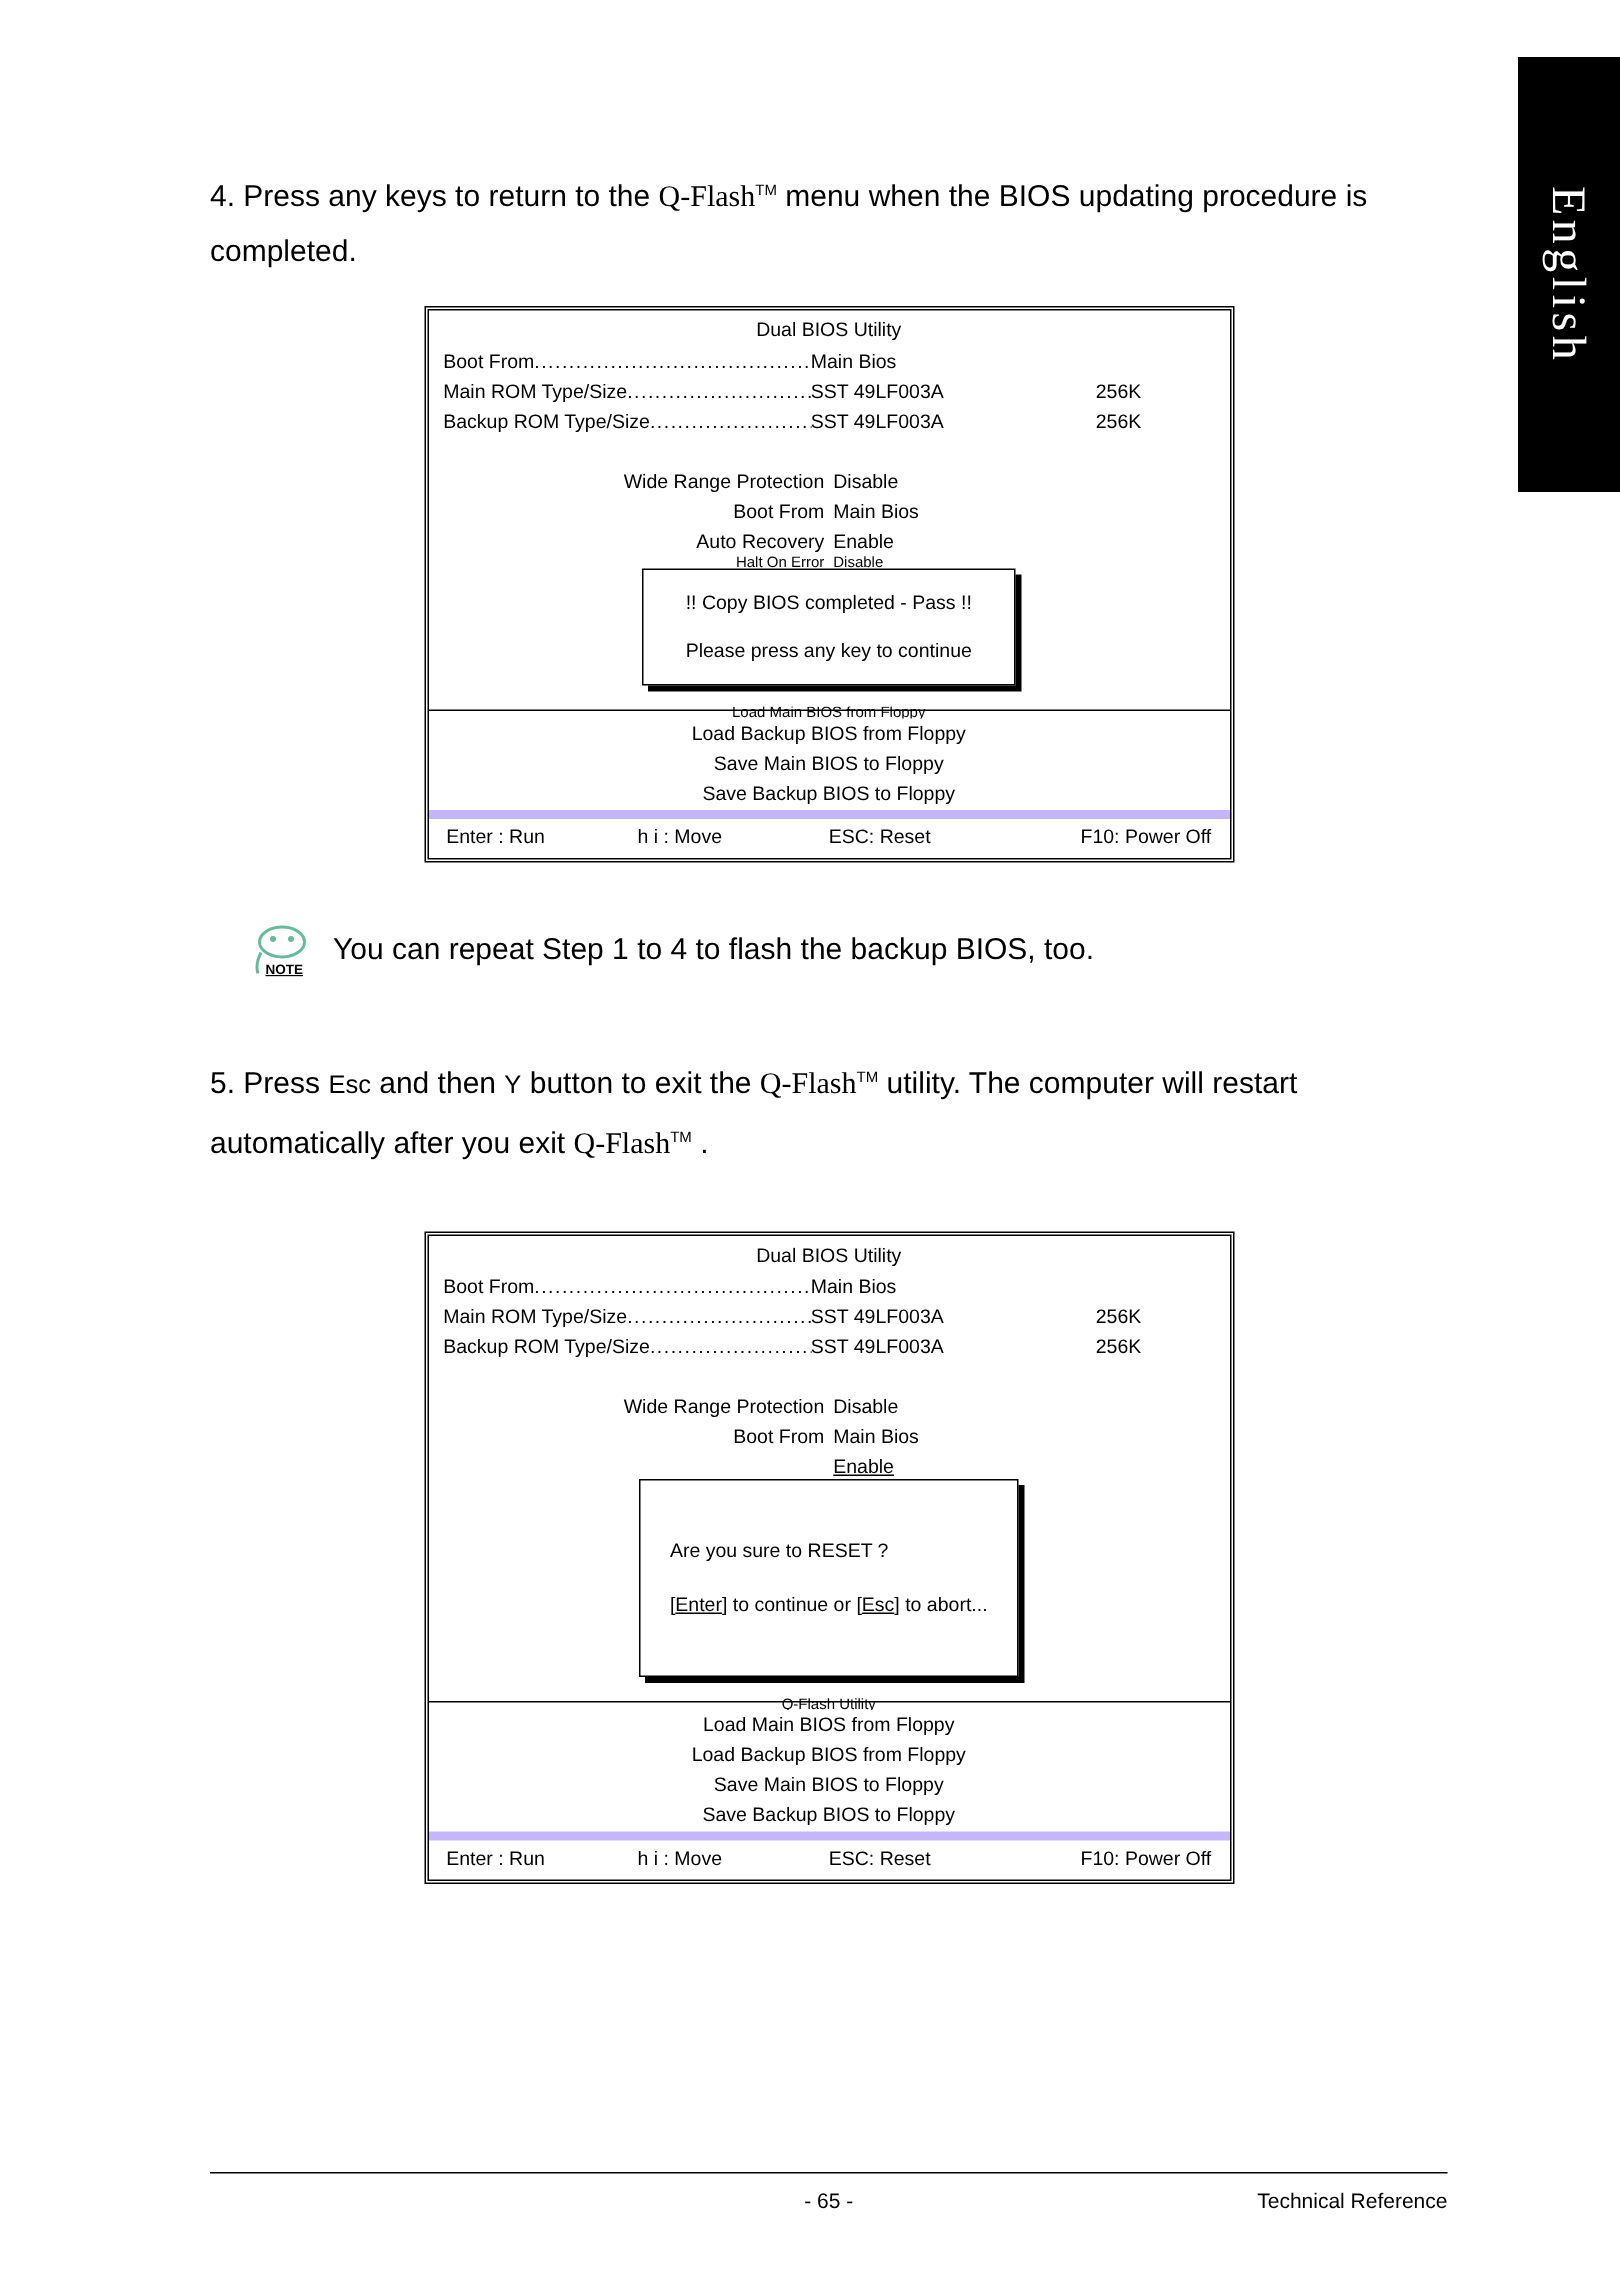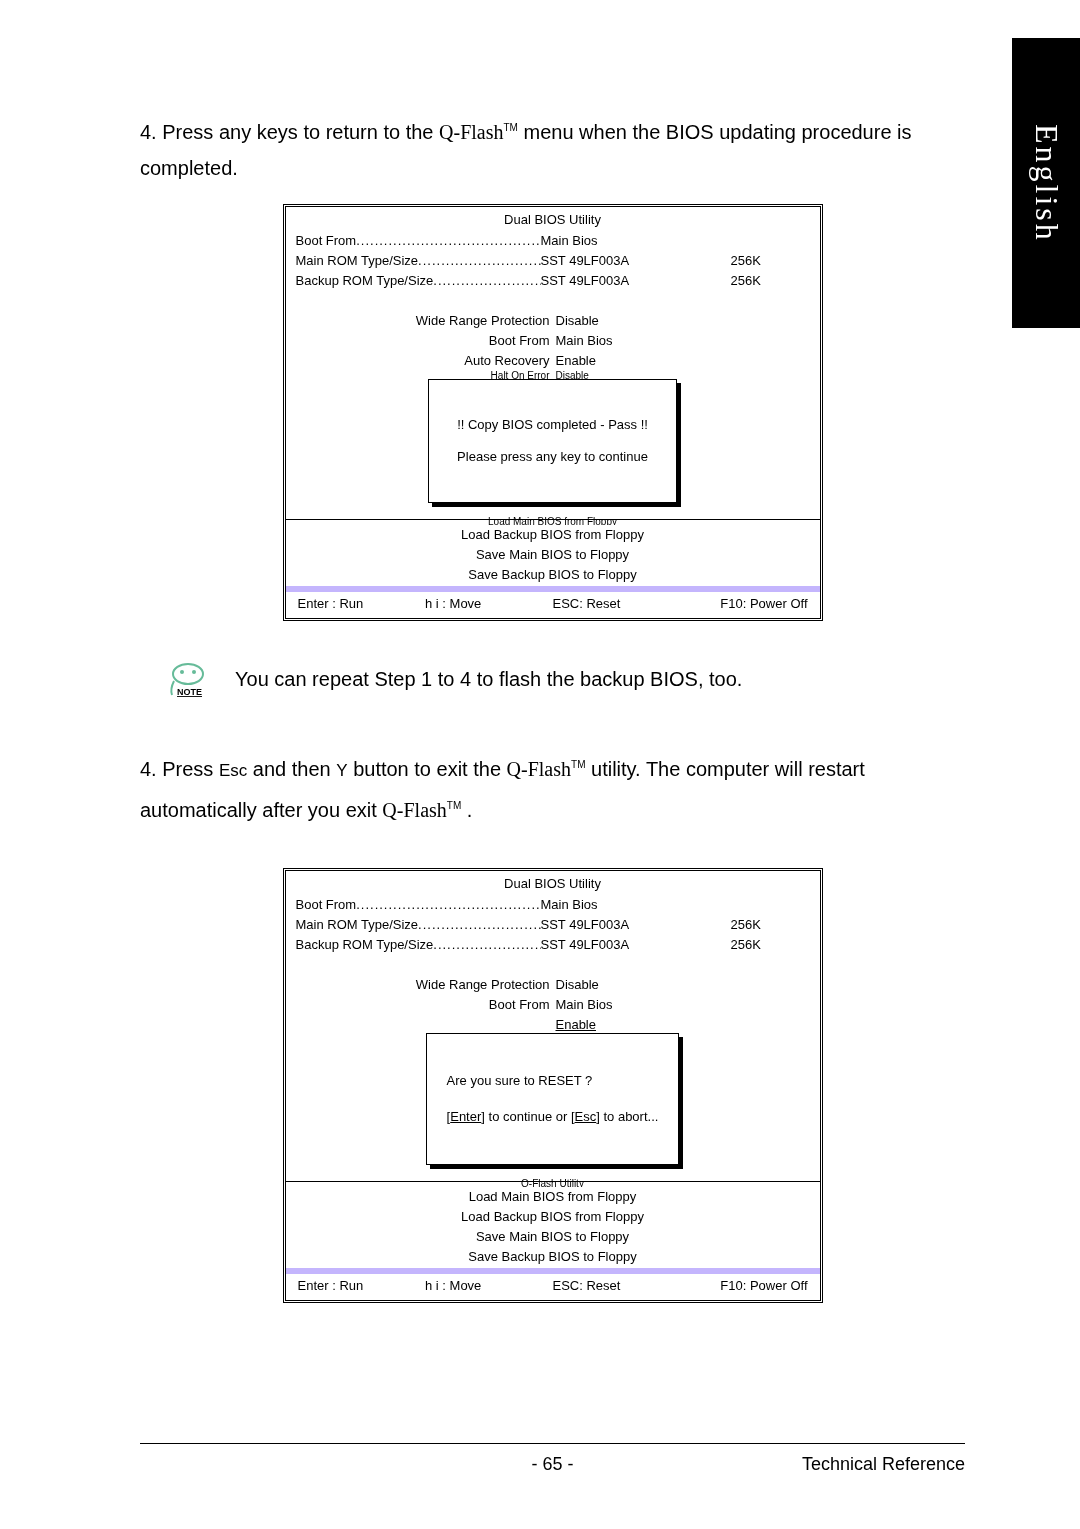--- a/index.html
+++ b/index.html
@@ -109,21 +109,21 @@
   .popup-wrap {
     position: relative;
     margin: 0 auto;
     text-align: center;
   }
   .popup {
     display: inline-block;
     border: 1.5px solid #000;
     box-shadow: 4px 4px 0 #000;
     background: #fff;
-    padding: 35px 28px;
+    padding: 12px 28px;
     text-align: center;
     margin: 0 auto 6px;
     position: relative;
     z-index: 2;
   }
   .popup .l1 { margin-bottom: 12px; }
   .popup.small { padding: 37px 20px; text-align: left; }
   .popup.small .l1 { margin-bottom: 16px; }
   .menu-block {
     border-top: 1px solid #000;
@@ -142,40 +142,40 @@
     line-height: 20px;
   }
   .keybar {
     display: flex;
     padding: 2px 12px 4px;
   }
   .keybar div { flex: 1; }
   .note-row {
     display: flex;
     align-items: center;
-    gap: 27px;
+    gap: 14px;
     margin: 8px 0 50px 28px;
   }
   .note-icon {
     width: 40px;
     height: 36px;
     position: relative;
     flex: 0 0 40px;
   }
   .note-icon svg { width: 40px; height: 36px; }
   .footer {
     position: absolute;
     left: 140px;
     right: 115px;
     bottom: 54px;
     border-top: 1.5px solid #000;
     padding-top: 10px;
     display: flex;
     justify-content: space-between;
-    font-size: 18px;
+    font-size: 14px;
   }
   .footer .pn {
     position: absolute;
     left: 50%;
     transform: translateX(-50%);
   }
 </style>
 </head>
 <body>
 
@@ -252,21 +252,21 @@
         <circle cx="14" cy="11" r="2" fill="#6b9"></circle>
         <circle cx="26" cy="11" r="2" fill="#6b9"></circle>
         <path d="M6 20 Q2 28 4 34" fill="none" stroke="#6b9" stroke-width="2"></path>
         <text x="9" y="34" font-size="9" font-weight="bold" text-decoration="underline" fill="#000">NOTE</text>
       </svg>
     </div>
     <div class="body-text">You can repeat Step 1 to 4 to flash the backup BIOS, too.</div>
   </div>
 
   <p class="body-text step5">
-    <span>4. Press </span><span style="font-size:17px">Esc</span><span> and then </span><span style="font-size:17px">Y</span><span> button to exit the </span><span class="qflash">Q-Flash</span><sup>TM</sup><span> utility. The computer will restart automatically after you exit </span><span class="qflash">Q-Flash</span><sup>TM</sup><span> .</span>
+    <span>5. Press </span><span style="font-size:17px">Esc</span><span> and then </span><span style="font-size:17px">Y</span><span> button to exit the </span><span class="qflash">Q-Flash</span><sup>TM</sup><span> utility. The computer will restart automatically after you exit </span><span class="qflash">Q-Flash</span><sup>TM</sup><span> .</span>
   </p>
 
   <div class="bios-box" style="margin-top:40px">
     <div class="bios-title">Dual BIOS Utility</div>
     <div class="bios-info">
       <div class="info-row">
         <div class="info-label"><span>Boot From</span></div>
         <div class="info-val">Main Bios</div>
         <div class="info-size"></div>
       </div>

